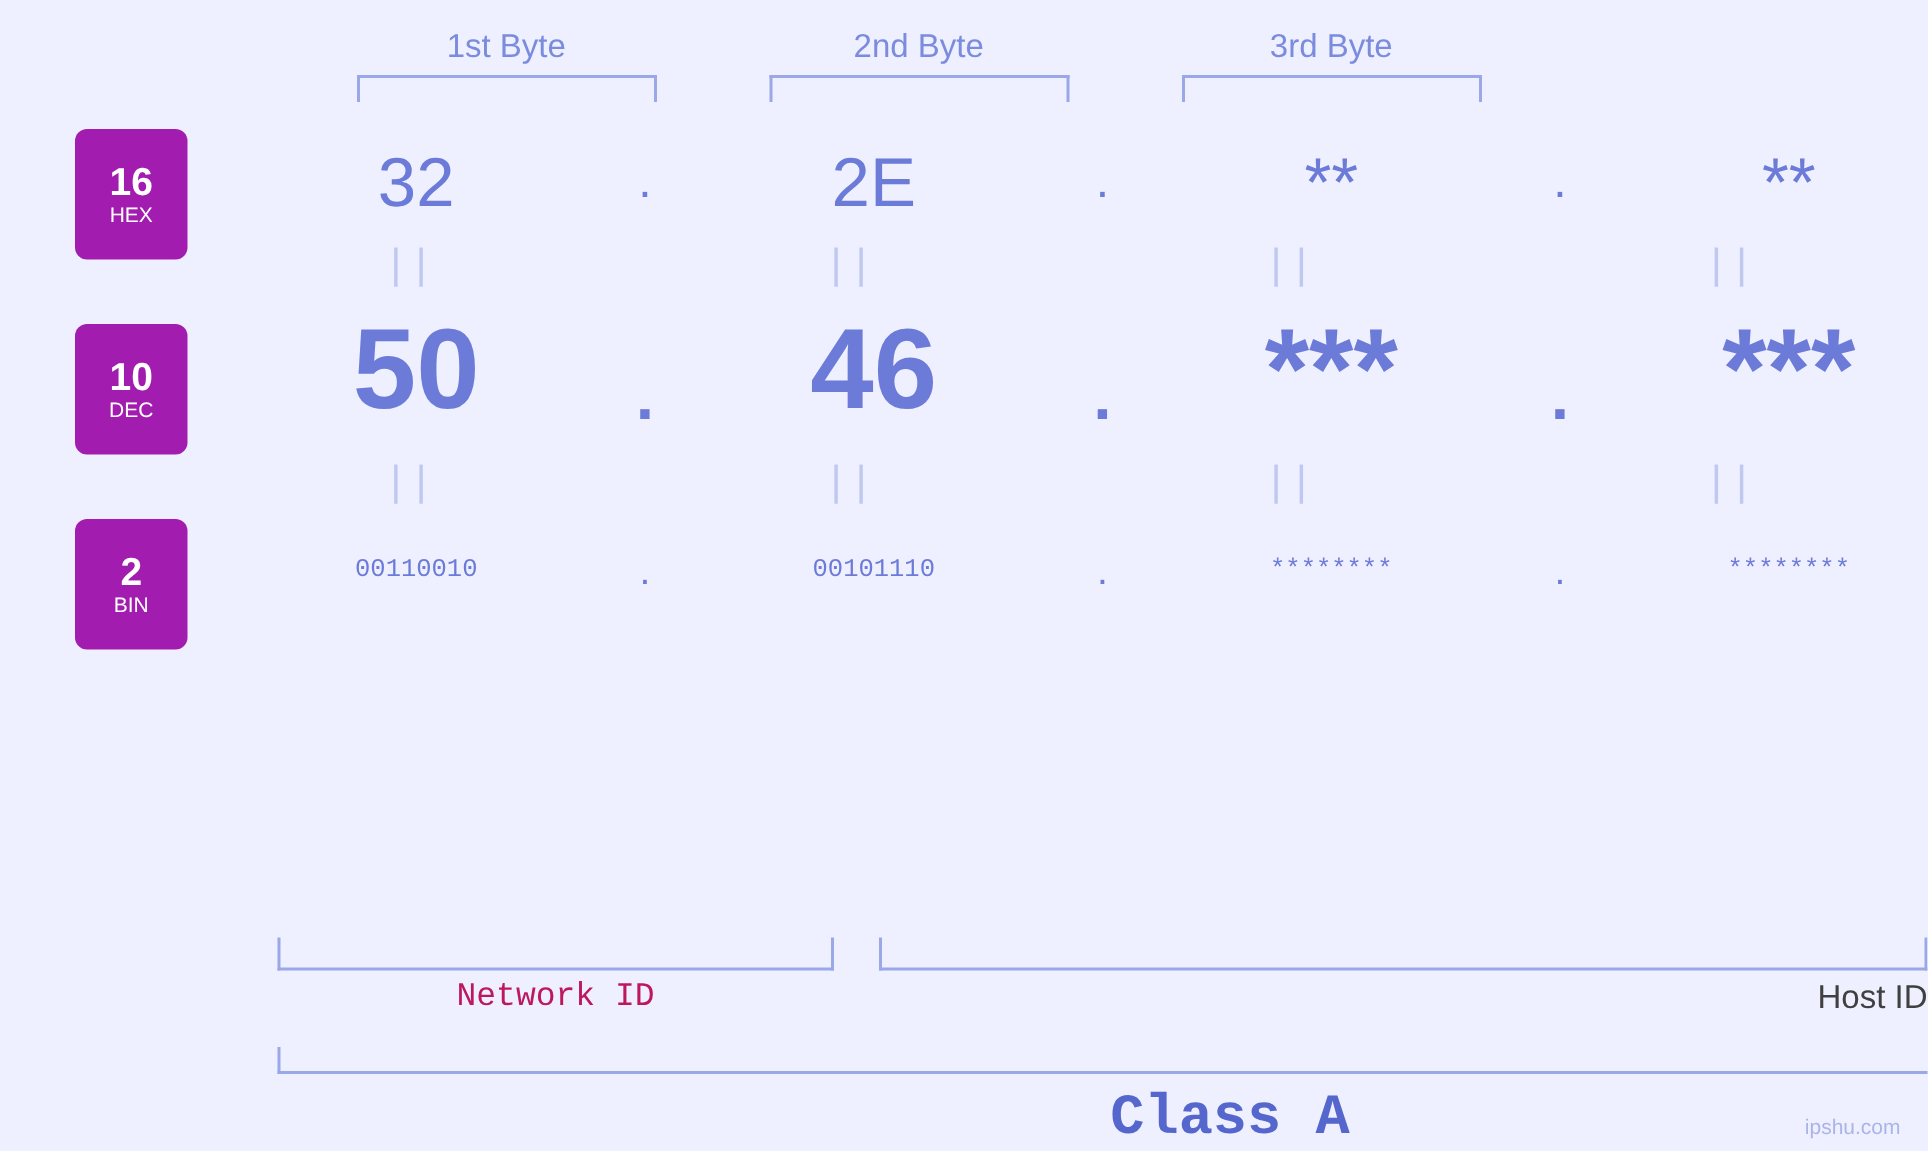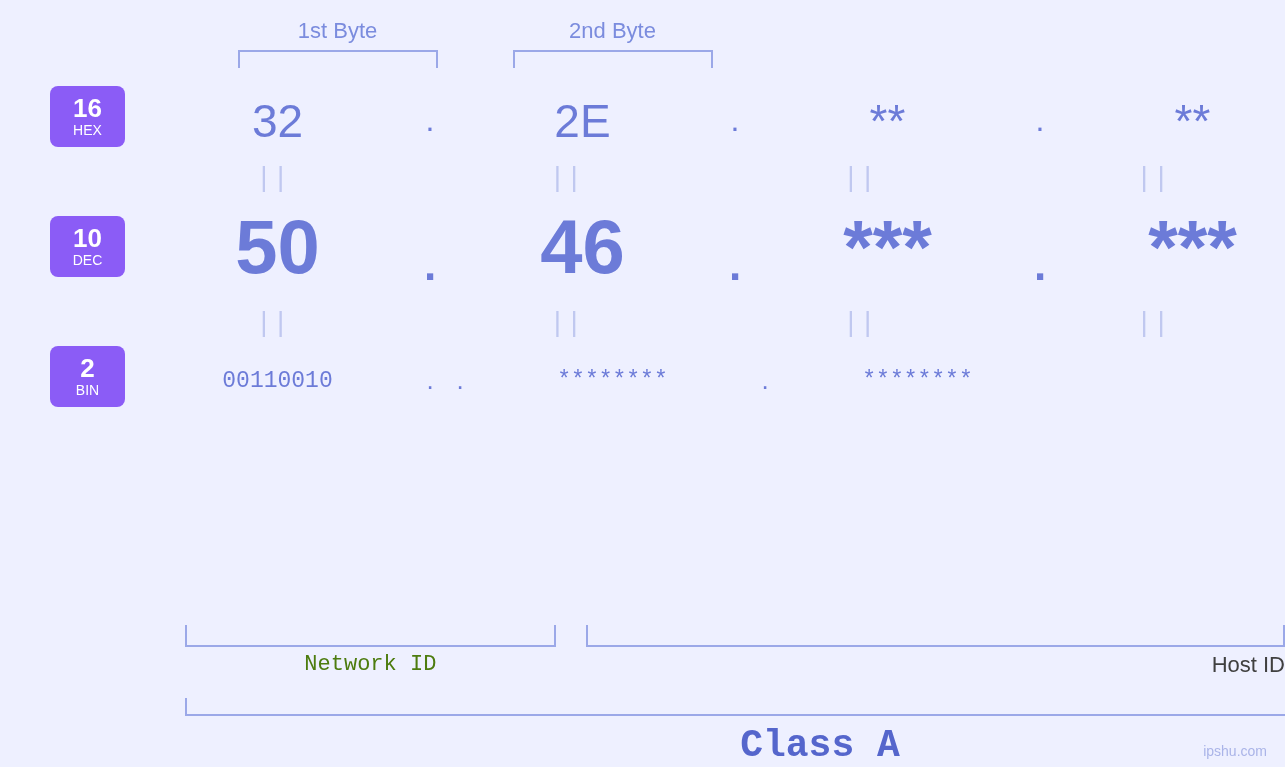--- a/index.html
+++ b/index.html
@@ -7,24 +7,24 @@
     body {
       width: 1285px;
       height: 767px;
       background: #eef0ff;
       font-family: 'Courier New', Courier, monospace;
       overflow: hidden;
       position: relative;
     }
 
     .badge {
-      background: #8b5cf6;
+      background: #a21caf;
       color: white;
       width: 75px;
-      height: 61px;
+      height: 87px;
       border-radius: 8px;
       display: flex;
       flex-direction: column;
       align-items: center;
       justify-content: center;
       font-family: Arial, sans-serif;
     }
 
     .badge-num {
       font-size: 26px;
@@ -110,21 +110,21 @@
     .sep {
       width: 30px;
       text-align: center;
       color: #6c7bd8;
       font-size: 32px;
       font-family: Arial, sans-serif;
     }
 
     .hex-val { font-size: 46px; font-family: Arial, sans-serif; }
     .dec-val { font-size: 76px; font-weight: bold; font-family: Arial, sans-serif; }
-    .bin-val { font-size: 23px; font-family: 'Courier New', monospace; }
+    .bin-val { font-size: 17px; font-family: 'Courier New', monospace; }
 
     .equals-row {
       display: flex;
       align-items: center;
       height: 40px;
       margin-left: 90px;
     }
 
     .eq-cell {
       width: 275px;
@@ -162,21 +162,21 @@
     }
 
     .id-label-row {
       display: flex;
       margin-top: 5px;
     }
 
     .net-id-lbl {
       width: 440px;
       text-align: center;
-      color: #4d7c0f;
+      color: #be185d;
       font-size: 22px;
       font-family: 'Courier New', monospace;
     }
 
     .host-id-lbl {
       width: 830px;
       text-align: right;
       color: #404040;
       font-size: 22px;
       font-family: Liberation Sans, sans-serif;
@@ -219,20 +219,24 @@
 
 <div class="page-layout">
 
   <div class="top-headers">
     <div class="byte-col">
       <div class="byte-col-label">1st Byte</div>
       <div class="bracket-top"></div>
     </div>
     <div class="byte-col">
       <div class="byte-col-label">2nd Byte</div>
+      <div class="bracket-top"></div>
+    </div>
+    <div class="byte-col">
+      <div class="byte-col-label">3rd Byte</div>
       <div class="bracket-top"></div>
     </div>
   </div>
 
   <div class="data-rows">
 
     <div class="data-row">
       <div class="row-badge">
         <div class="badge">
           <span class="badge-num">16</span>
@@ -291,20 +295,21 @@
     <div class="data-row">
       <div class="row-badge">
         <div class="badge">
           <span class="badge-num">2</span>
           <span class="badge-label">BIN</span>
         </div>
       </div>
       <div class="row-values">
         <div class="cell bin-val">00110010</div>
         <div class="sep" style="font-size:26px;">.</div>
+        <div class="cell bin-val">00101110</div>
         <div class="sep" style="font-size:26px;">.</div>
         <div class="cell bin-val">********</div>
         <div class="sep" style="font-size:26px;">.</div>
         <div class="cell bin-val">********</div>
       </div>
     </div>
 
   </div>
 
   <div class="bottom-labels">

